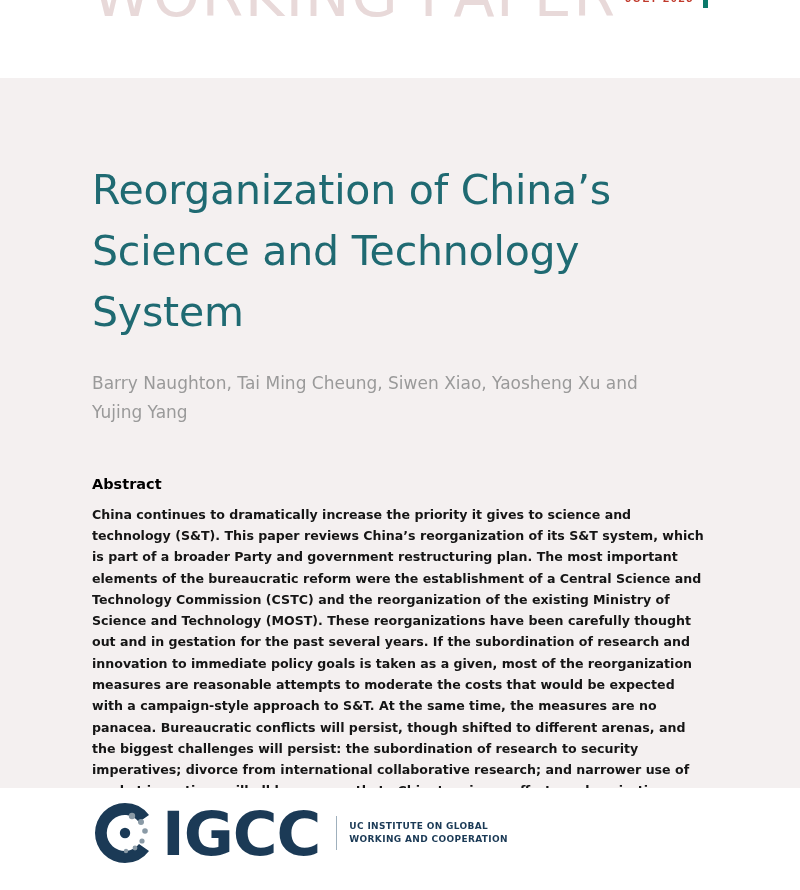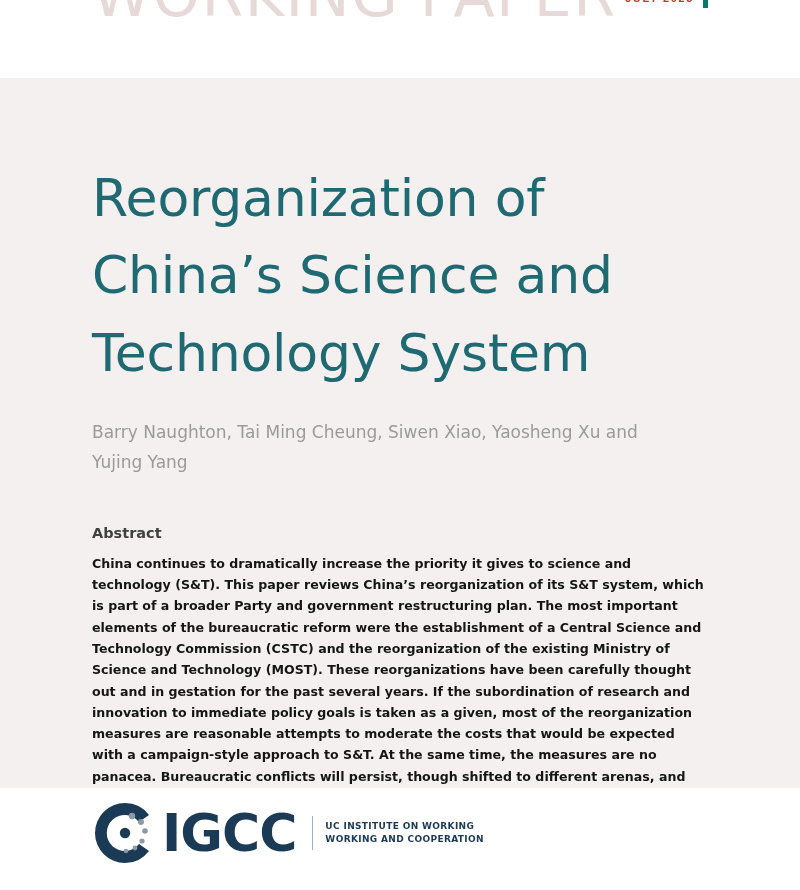--- a/index.html
+++ b/index.html
@@ -69,41 +69,41 @@
   }
   .inner {
     position: absolute;
     left: 92px;
     top: 0;
     width: 616px;
   }
   .title {
     margin: 0;
     padding-top: 82px;
-    font-size: 52px;
+    font-size: 41px;
     line-height: 1.49;
     font-weight: 400;
     color: #1f6a72;
     letter-spacing: -0.2px;
     font-family: "DejaVu Sans", sans-serif;
   }
   .authors {
     margin: 26px 0 0 0;
     font-size: 17px;
     line-height: 1.72;
     color: #9a9a9a;
     font-weight: 400;
     font-family: "DejaVu Sans", sans-serif;
     max-width: 560px;
   }
   .abstract-heading {
     margin: 48px 0 12px 0;
     font-size: 14.5px;
     font-weight: 700;
-    color: #404040;
+    color: #000000;
     font-family: "DejaVu Sans", sans-serif;
   }
   .abstract-body {
     margin: 0;
     font-size: 12.6px;
     line-height: 1.69;
     color: #151515;
     font-weight: 700;
     text-align: left;
     max-width: 612px;
@@ -123,21 +123,21 @@
     display: flex;
     align-items: center;
     gap: 0px;
   }
   .logo-mark {
     width: 66px;
     height: 66px;
     flex: 0 0 auto;
   }
   .logo-text {
-    font-size: 52px;
+    font-size: 61px;
     font-weight: 700;
     color: #1b3a56;
     letter-spacing: -1px;
     line-height: 1;
     margin-left: 4px;
     font-family: "DejaVu Sans", sans-serif;
   }
   .logo-divider {
     width: 1px;
     height: 34px;
@@ -185,19 +185,19 @@
           <circle cx="53" cy="31" r="2.8"></circle>
           <circle cx="50" cy="41" r="2.6"></circle>
           <circle cx="43" cy="48" r="2.4"></circle>
           <circle cx="34" cy="51" r="2.2"></circle>
           <circle cx="33" cy="33" r="5.2" fill="#1b3a56"></circle>
         </g>
       </svg>
       <span class="logo-text">IGCC</span>
       <span class="logo-divider"></span>
       <span class="logo-sub">
-        <span>UC INSTITUTE ON WORKING</span><br>
+        <span>UC INSTITUTE ON GLOBAL</span><br>
         <span>WORKING AND COOPERATION</span>
       </span>
     </div>
   </div>
 
 </div>
 
 </body></html>

